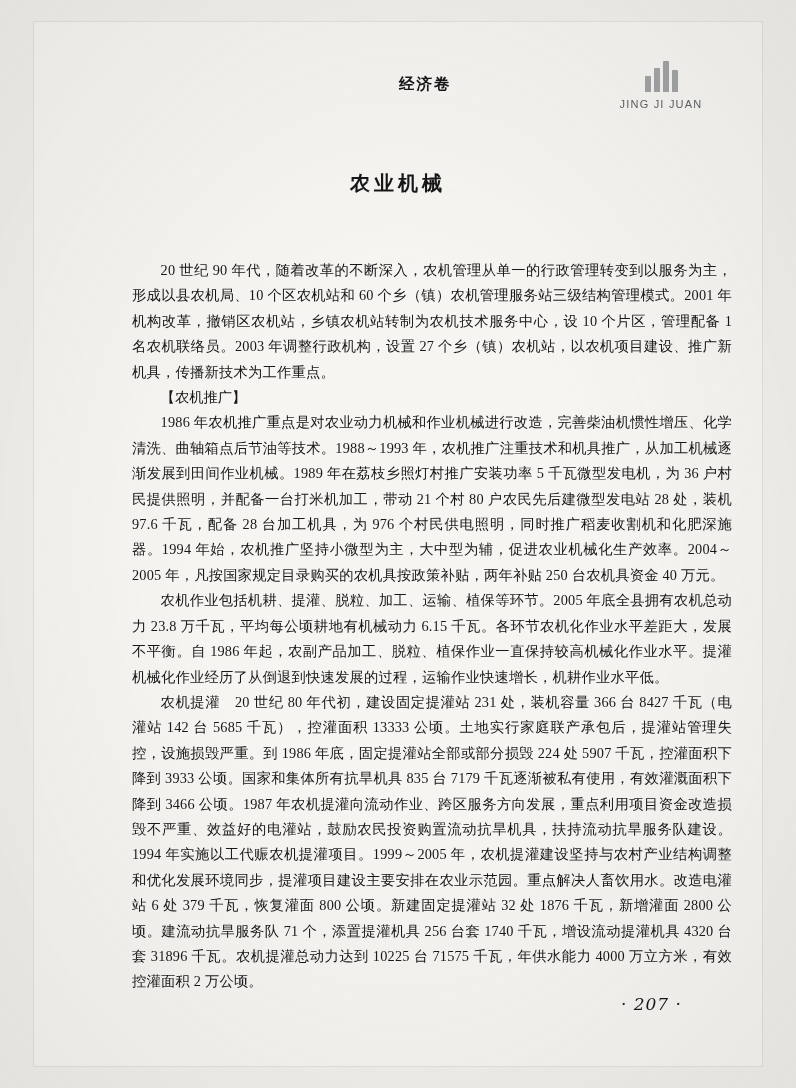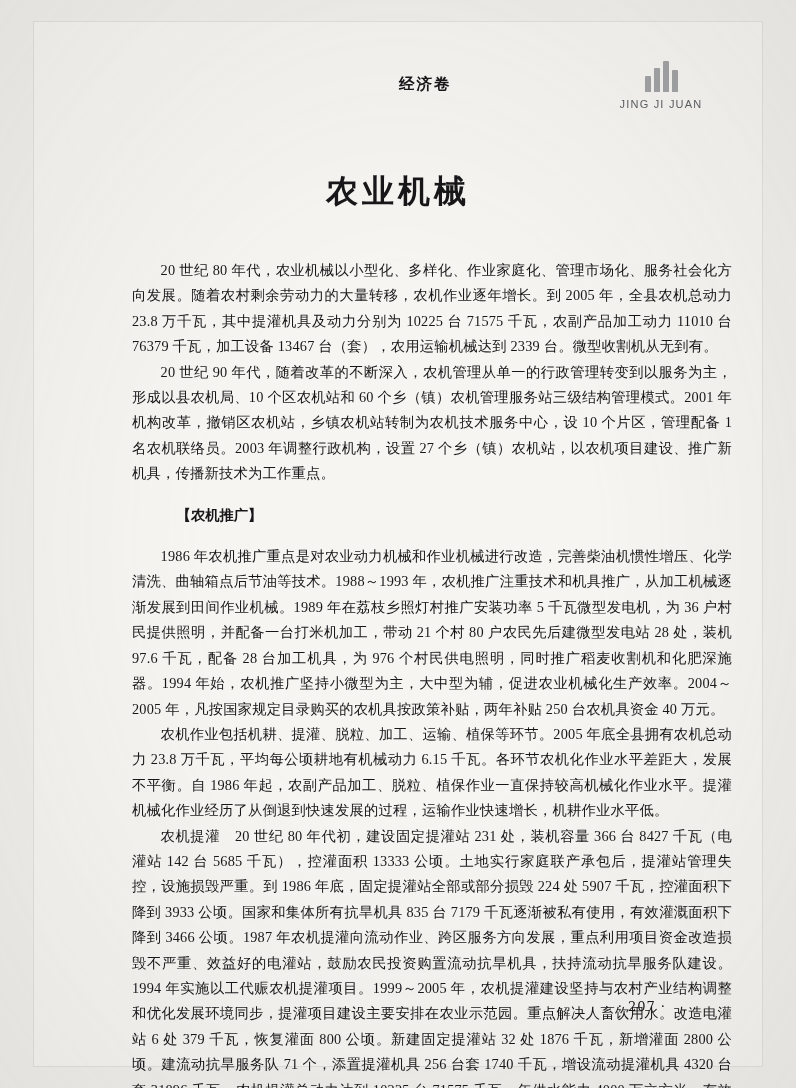--- a/index.html
+++ b/index.html
@@ -87,21 +87,21 @@
     font-family: "Liberation Sans", sans-serif;
   }
 
   
   .doc-title {
     position: absolute;
     left: 0;
     right: 0;
     top: 148px;
     text-align: center;
-    font-size: 32px;
+    font-size: 20px;
     font-weight: bold;
     letter-spacing: 4px;
     font-family: "DejaVu Serif", serif;
   }
 
   
   .body {
     position: absolute;
     left: 98px;
     top: 236px;
@@ -110,36 +110,37 @@
   p.para {
     margin: 0 0 0 0;
     font-size: 14.3px;
     line-height: 25.4px;
     text-align: justify;
     text-justify: inter-ideograph;
     text-indent: 2em;
     letter-spacing: .2px;
   }
   p.head-para {
-    margin: 16px;
+    margin: 0;
     font-size: 14.3px;
     line-height: 25.4px;
     text-indent: 2em;
-    font-weight: bold;
+    font-weight: normal;
   }
   .run-in {
     font-weight: normal;
   }
   .footer {
     position: absolute;
-    right: 96px;
+    right: 80px;
     bottom: 52px;
-    font-size: 13px;
+    font-size: 17px;
     letter-spacing: 1px;
     font-family: "DejaVu Serif", serif;
+    font-style: italic;
   }
 </style>
 </head>
 <body>
 
 <div class="page">
   <div class="sheet">
 
     <div class="header">
       <div class="header-title">经济卷</div>
@@ -150,21 +151,20 @@
             <i></i>
             <i></i>
         </div>
         <div class="logo-text">JING JI JUAN</div>
       </div>
     </div>
 
     <div class="doc-title">农业机械</div>
 
     <div class="body">
-      <p class="para">20 世纪 80 年代，农业机械以小型化、多样化、作业家庭化、管理市场化、服务社会化方向发展。随着农村剩余劳动力的大量转移，农机作业逐年增长。到 2005 年，全县农机总动力 23.8 万千瓦，其中提灌机具及动力分别为 10225 台 71575 千瓦，农副产品加工动力 11010 台 76379 千瓦，加工设备 13467 台（套），农用运输机械达到 2339 台。微型收割机从无到有。</p>
       <p class="para">20 世纪 90 年代，随着改革的不断深入，农机管理从单一的行政管理转变到以服务为主，形成以县农机局、10 个区农机站和 60 个乡（镇）农机管理服务站三级结构管理模式。2001 年机构改革，撤销区农机站，乡镇农机站转制为农机技术服务中心，设 10 个片区，管理配备 1 名农机联络员。2003 年调整行政机构，设置 27 个乡（镇）农机站，以农机项目建设、推广新机具，传播新技术为工作重点。</p>
       <p class="head-para">【农机推广】</p>
       <p class="para">1986 年农机推广重点是对农业动力机械和作业机械进行改造，完善柴油机惯性增压、化学清洗、曲轴箱点后节油等技术。1988～1993 年，农机推广注重技术和机具推广，从加工机械逐渐发展到田间作业机械。1989 年在荔枝乡照灯村推广安装功率 5 千瓦微型发电机，为 36 户村民提供照明，并配备一台打米机加工，带动 21 个村 80 户农民先后建微型发电站 28 处，装机 97.6 千瓦，配备 28 台加工机具，为 976 个村民供电照明，同时推广稻麦收割机和化肥深施器。1994 年始，农机推广坚持小微型为主，大中型为辅，促进农业机械化生产效率。2004～2005 年，凡按国家规定目录购买的农机具按政策补贴，两年补贴 250 台农机具资金 40 万元。</p>
       <p class="para">农机作业包括机耕、提灌、脱粒、加工、运输、植保等环节。2005 年底全县拥有农机总动力 23.8 万千瓦，平均每公顷耕地有机械动力 6.15 千瓦。各环节农机化作业水平差距大，发展不平衡。自 1986 年起，农副产品加工、脱粒、植保作业一直保持较高机械化作业水平。提灌机械化作业经历了从倒退到快速发展的过程，运输作业快速增长，机耕作业水平低。</p>
       <p class="para"><span class="run-in">农机提灌</span>　<span>20 世纪 80 年代初，建设固定提灌站 231 处，装机容量 366 台 8427 千瓦（电灌站 142 台 5685 千瓦），控灌面积 13333 公顷。土地实行家庭联产承包后，提灌站管理失控，设施损毁严重。到 1986 年底，固定提灌站全部或部分损毁 224 处 5907 千瓦，控灌面积下降到 3933 公顷。国家和集体所有抗旱机具 835 台 7179 千瓦逐渐被私有使用，有效灌溉面积下降到 3466 公顷。1987 年农机提灌向流动作业、跨区服务方向发展，重点利用项目资金改造损毁不严重、效益好的电灌站，鼓励农民投资购置流动抗旱机具，扶持流动抗旱服务队建设。1994 年实施以工代赈农机提灌项目。1999～2005 年，农机提灌建设坚持与农村产业结构调整和优化发展环境同步，提灌项目建设主要安排在农业示范园。重点解决人畜饮用水。改造电灌站 6 处 379 千瓦，恢复灌面 800 公顷。新建固定提灌站 32 处 1876 千瓦，新增灌面 2800 公顷。建流动抗旱服务队 71 个，添置提灌机具 256 台套 1740 千瓦，增设流动提灌机具 4320 台套 31896 千瓦。农机提灌总动力达到 10225 台 71575 千瓦，年供水能力 4000 万立方米，有效控灌面积 2 万公顷。</span></p>
 
     </div>
 
     <div class="footer">· 207 ·</div>
   </div>

